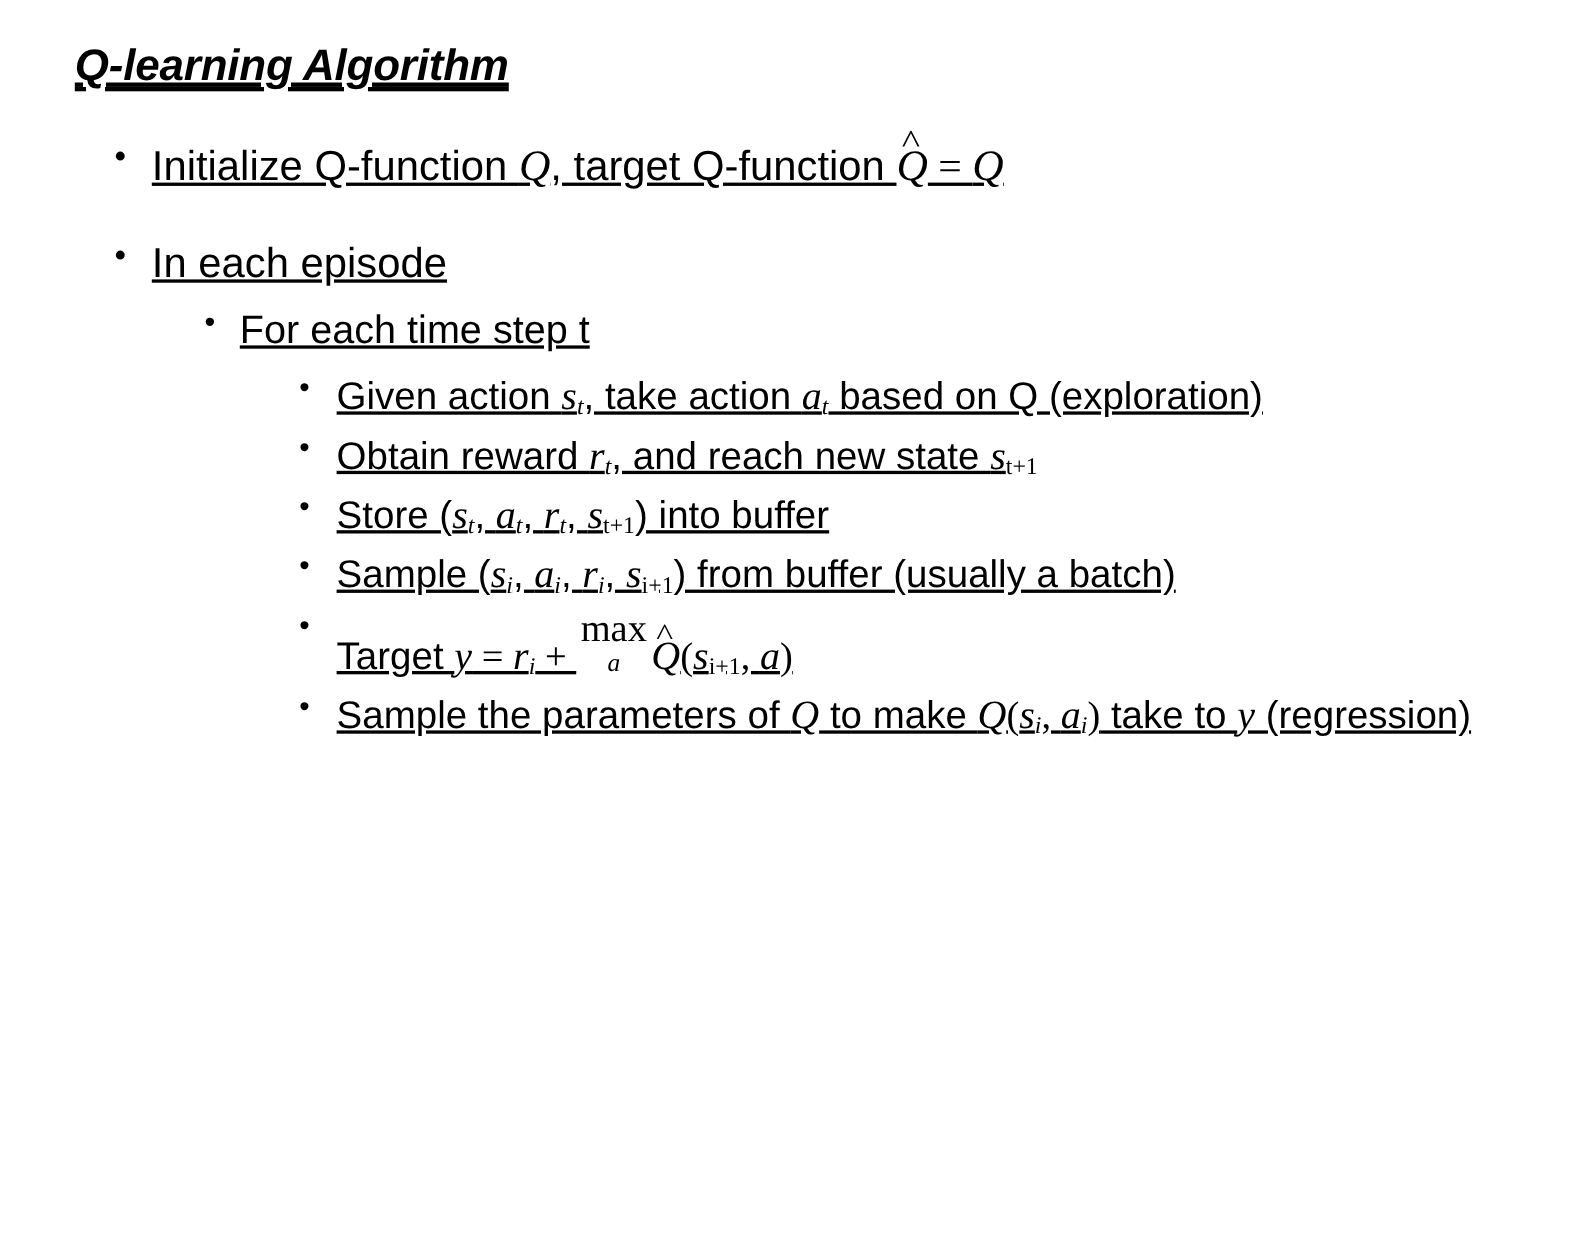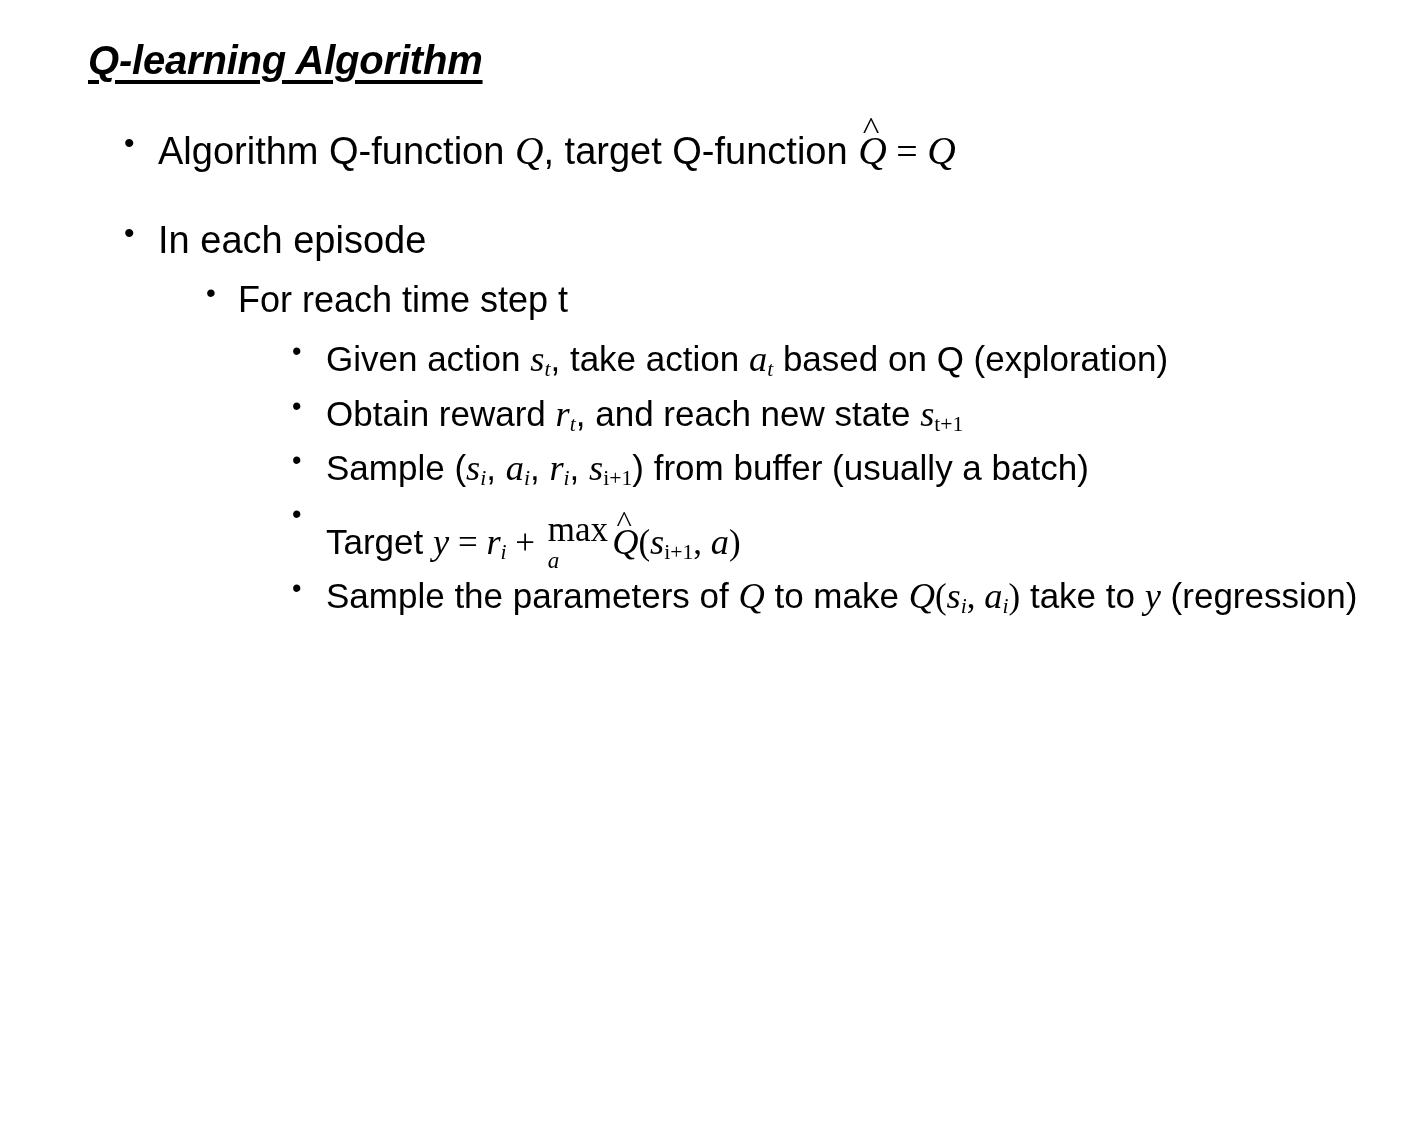--- a/index.html
+++ b/index.html
@@ -12,21 +12,22 @@
     height: 1142px;
     font-family: "Liberation Sans", sans-serif;
     color: #000000;
     overflow: hidden;
   }
   .slide {
     position: relative;
     width: 1428px;
     height: 894px;
     box-sizing: border-box;
-    padding: 30px 60px;
+    padding: 30px 40px;
+    text-decoration: underline;
   }
   .title {
     font-style: italic;
     font-weight: bold;
     font-size: 40px;
     text-decoration: underline;
     text-underline-offset: 6px;
     margin: 8px 0 0 28px;
     letter-spacing: -0.2px;
   }
@@ -116,24 +117,25 @@
     position: absolute;
     left: 50%;
     top: -0.52em;
     transform: translateX(-56%) scaleX(1.15);
     font-size: 0.78em;
     font-style: normal;
     font-family: "Liberation Serif", serif;
   }
   .maxop {
     display: inline-block;
+    text-align: center;
     vertical-align: -0.05em;
     margin: 0 4px;
     position: relative;
-    top: 12px;
+    top: 0;
   }
   .maxop .top {
     display: block;
     font-family: "Liberation Serif", serif;
     font-style: normal;
     font-size: 1em;
     line-height: 1;
   }
   .maxop .bot {
     display: block;
@@ -151,40 +153,43 @@
 </head>
 <body>
 
 <div class="slide">
 
   <div class="title">Q-learning Algorithm</div>
 
   <ul class="lvl1">
 
     <li>
-      <span>Algorithm Q-function </span><span class="m">Q</span><span>, target Q-function </span><span class="m hat">Q</span><span class="eq"> = </span><span class="m">Q</span>
+      <span>Initialize Q-function </span><span class="m">Q</span><span>, target Q-function </span><span class="m hat">Q</span><span class="eq"> = </span><span class="m">Q</span>
     </li>
 
     <li>
       <span>In each episode</span>
 
       <ul class="lvl2">
         <li>
-          <span>For reach time step t</span>
+          <span>For each time step t</span>
 
           <ul class="lvl3">
 
             <li>
               <span>Given action </span><span class="m">s</span><sub>t</sub><span>, take action </span><span class="m">a</span><sub>t</sub><span> based on Q (exploration)</span>
             </li>
 
             <li>
               <span>Obtain reward </span><span class="m">r</span><sub>t</sub><span>, and reach new state </span><span class="m">s</span><sub class="up">t+1</sub>
             </li>
 
+            <li>
+              <span>Store (</span><span class="m">s</span><sub>t</sub><span>, </span><span class="m">a</span><sub>t</sub><span>, </span><span class="m">r</span><sub>t</sub><span>, </span><span class="m">s</span><sub class="up">t+1</sub><span>) into buffer</span>
+            </li>
 
             <li>
               <span>Sample (</span><span class="m">s</span><sub>i</sub><span>, </span><span class="m">a</span><sub>i</sub><span>, </span><span class="m">r</span><sub>i</sub><span>, </span><span class="m">s</span><sub class="up">i+1</sub><span>) from buffer (usually a batch)</span>
             </li>
 
             <li>
               <span>Target </span><span class="m">y</span><span class="eq"> = </span><span class="m">r</span><sub>i</sub><span class="eq"> + </span><span class="maxop"><span class="top">max</span><span class="bot">a</span></span><span class="m hat">Q</span><span class="eq">(</span><span class="m">s</span><sub class="up">i+1</sub><span class="eq">, </span><span class="m">a</span><span class="eq">)</span>
             </li>
 
             <li>

